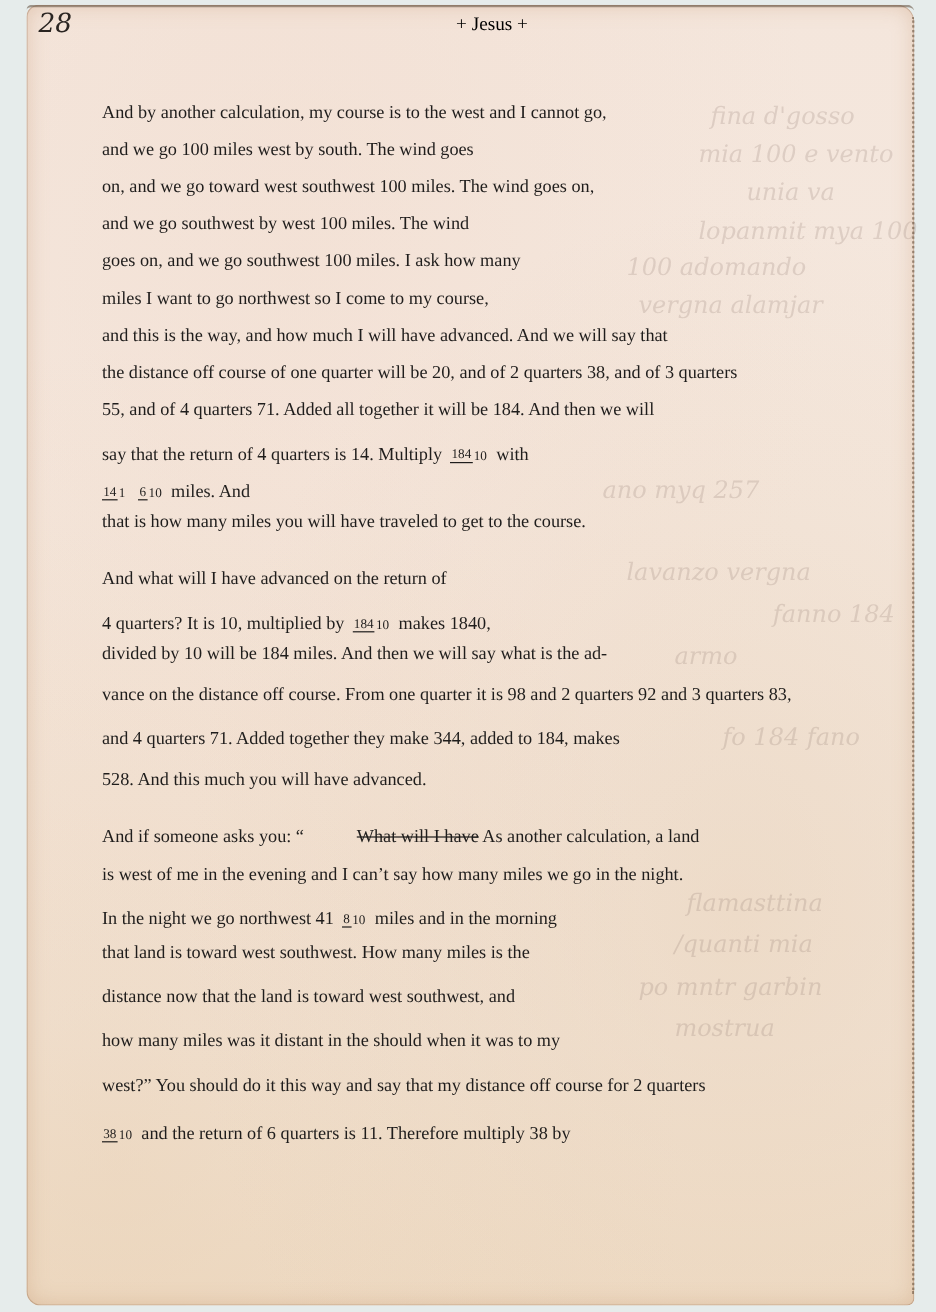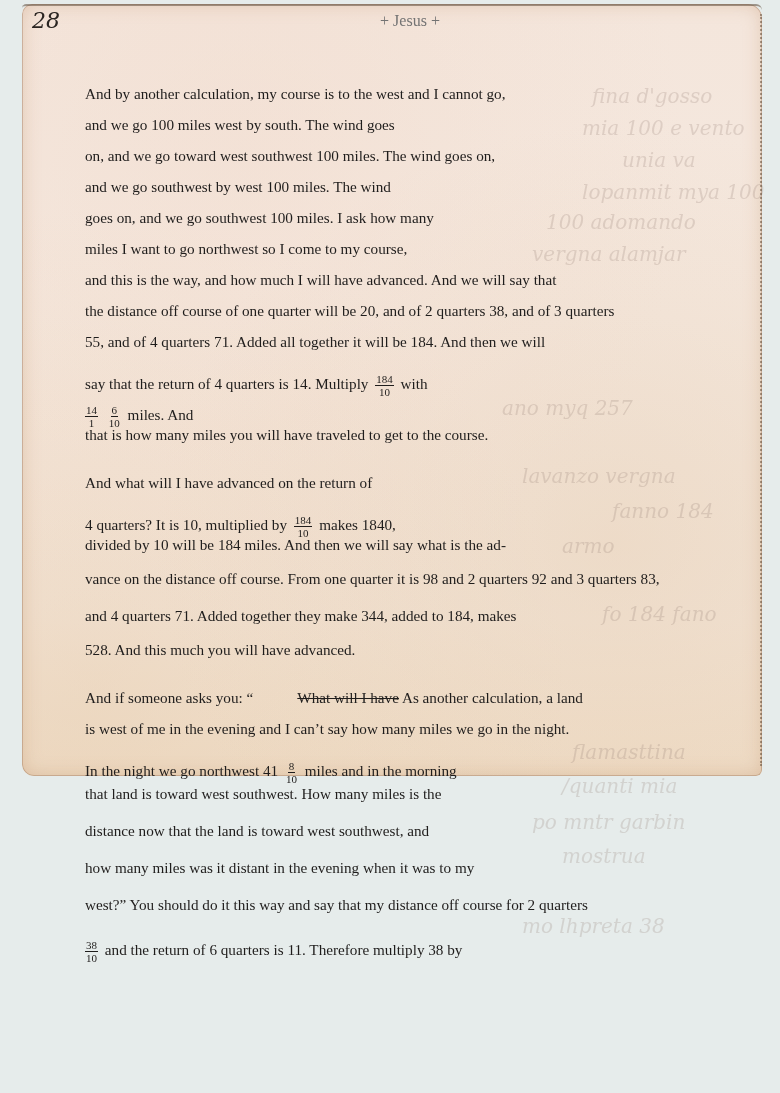--- a/index.html
+++ b/index.html
@@ -3,21 +3,21 @@
 <meta charset="utf-8">
 <style>
   html, body { margin: 0; padding: 0; }
   body {
     width: 780px; height: 1093px; overflow: hidden;
     background: #e6eceb;
     position: relative;
     font-family: "Liberation Serif", "DejaVu Serif", serif;
   }
   .page {
-    position: absolute; left: 22px; top: 4px; width: 740px; height: 772px;
+    position: absolute; left: 22px; top: 4px; width: 740px; height: 1084px;
     background:
       radial-gradient(ellipse at 30% 20%, rgba(240,215,200,0.35), transparent 60%),
       radial-gradient(ellipse at 80% 70%, rgba(225,200,170,0.35), transparent 55%),
       radial-gradient(ellipse at 10% 90%, rgba(230,205,175,0.4), transparent 50%),
       linear-gradient(180deg, #f4e6dc 0%, #f5e8de 40%, #f3e4d6 80%, #efdcc6 100%);
     border-radius: 10px 14px 6px 12px;
     box-shadow: inset 0 0 0 1px rgba(150,110,80,0.35), inset 0 0 18px rgba(190,140,100,0.35);
     text-decoration: underline;
   }
   .page::before {
@@ -32,58 +32,57 @@
     position: absolute; color: rgba(140,120,110,0.22);
     font-family: "DejaVu Serif", serif; font-style: italic; font-size: 20px;
     white-space: nowrap; pointer-events: none;
   }
   .folio {
     position: absolute; left: 32px; top: 8px; font-size: 22px;
     font-family: "DejaVu Serif", serif; font-style: italic; color: #2a2522;
   }
   .header-title {
     position: absolute; left: 0; right: 0; top: 12px; text-align: center;
-    font-size: 16px; color: #737373; margin-left: 40px;
+    font-size: 16px; color: #000000; margin-left: 40px;
   }
   .text {
     position: absolute; left: 85px; top: 78px; width: 670px;
     font-size: 15.2px; color: #1f1d1c; line-height: 31px;
   }
   .line { display: block; white-space: nowrap; height: 31px; }
   .line.tall { height: 37px; line-height: 37px; }
   .gap { height: 17px; }
   .frac {
-    display: inline-flex; flex-direction: column; align-items: center;
+    display: inline-flex; flex-direction: row; align-items: center;
     vertical-align: middle; font-size: 11px; line-height: 12px; margin: 16px 3px;
   }
   .frac .num { border-bottom: 1px solid #1f1d1c; padding: 0 1px; }
   .frac .den { padding: 0 1px; }
   .strike { text-decoration: line-through; margin-left: 44px; }
 </style>
 </head>
 <body>
 
 <div class="page">
 
   <div class="ghost" style="left:570px;top:80px;">fina d'gosso</div>
   <div class="ghost" style="left:560px;top:112px;">mia 100 e vento</div>
   <div class="ghost" style="left:600px;top:144px;">unia va</div>
   <div class="ghost" style="left:560px;top:176px;">lopanmit mya 100</div>
-  <div class="ghost" style="left:524px;top:206px;">100 adomando</div>
+  <div class="ghost" style="left:500px;top:206px;">100 adomando</div>
   <div class="ghost" style="left:510px;top:238px;">vergna alamjar</div>
   <div class="ghost" style="left:480px;top:392px;">ano myq 257</div>
   <div class="ghost" style="left:500px;top:460px;">lavanzo vergna</div>
-  <div class="ghost" style="left:590px;top:495px;">fanno 184</div>
+  <div class="ghost" style="left:622px;top:495px;">fanno 184</div>
   <div class="ghost" style="left:540px;top:530px;">armo</div>
   <div class="ghost" style="left:580px;top:598px;">fo 184 fano</div>
   <div class="ghost" style="left:550px;top:736px;">flamasttina</div>
   <div class="ghost" style="left:540px;top:770px;">/quanti mia</div>
   <div class="ghost" style="left:510px;top:806px;">po mntr garbin</div>
   <div class="ghost" style="left:540px;top:840px;">mostrua</div>
-  <div class="ghost" style="left:500px;top:910px;">mo lhpreta 38</div>
 </div>
 
 <div class="folio">28</div>
 <div class="header-title">+ Jesus +</div>
 
 <div class="text">
 
   <div>
     <span class="line">And by another calculation, my course is to the west and I cannot go,</span>
     <span class="line">and we go 100 miles west by south. The wind goes</span>
@@ -144,21 +143,21 @@
     <span class="line">
       <span>In the night we go northwest 41</span>
       <span class="frac">
           <span class="num">8</span>
           <span class="den">10</span>
         </span>
       <span>miles and in the morning</span>
     </span>
     <span class="line tall">that land is toward west southwest. How many miles is the</span>
     <span class="line tall">distance now that the land is toward west southwest, and</span>
-    <span class="line tall">how many miles was it distant in the evening when it was to my</span>
+    <span class="line tall">how many miles was it distant in the should when it was to my</span>
     <span class="line tall">west?” You should do it this way and say that my distance off course for 2 quarters</span>
     <span class="line">
       <span class="frac" style="margin-left:0">
           <span class="num">38</span>
           <span class="den">10</span>
         </span>
       <span>and the return of 6 quarters is 11. Therefore multiply 38 by</span>
     </span>
   </div>
 </div>

